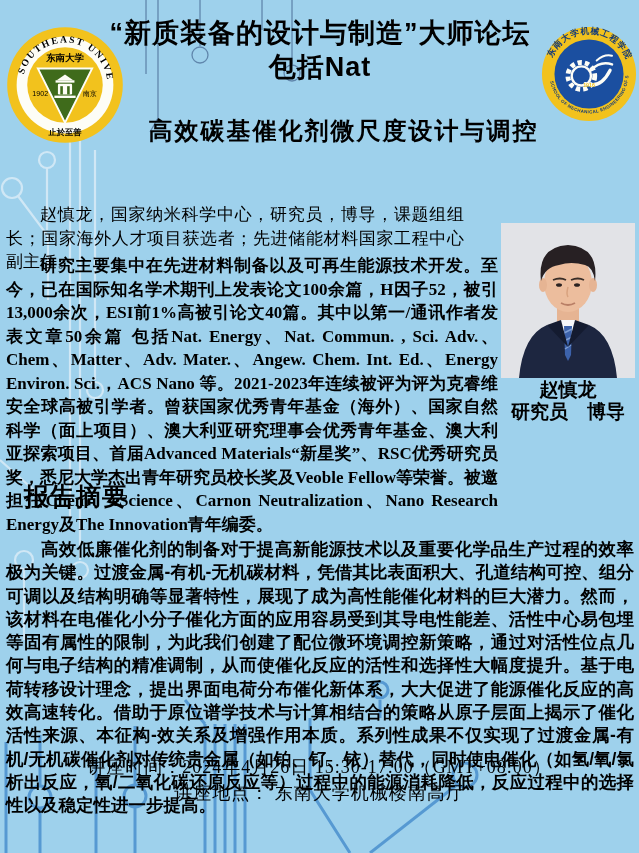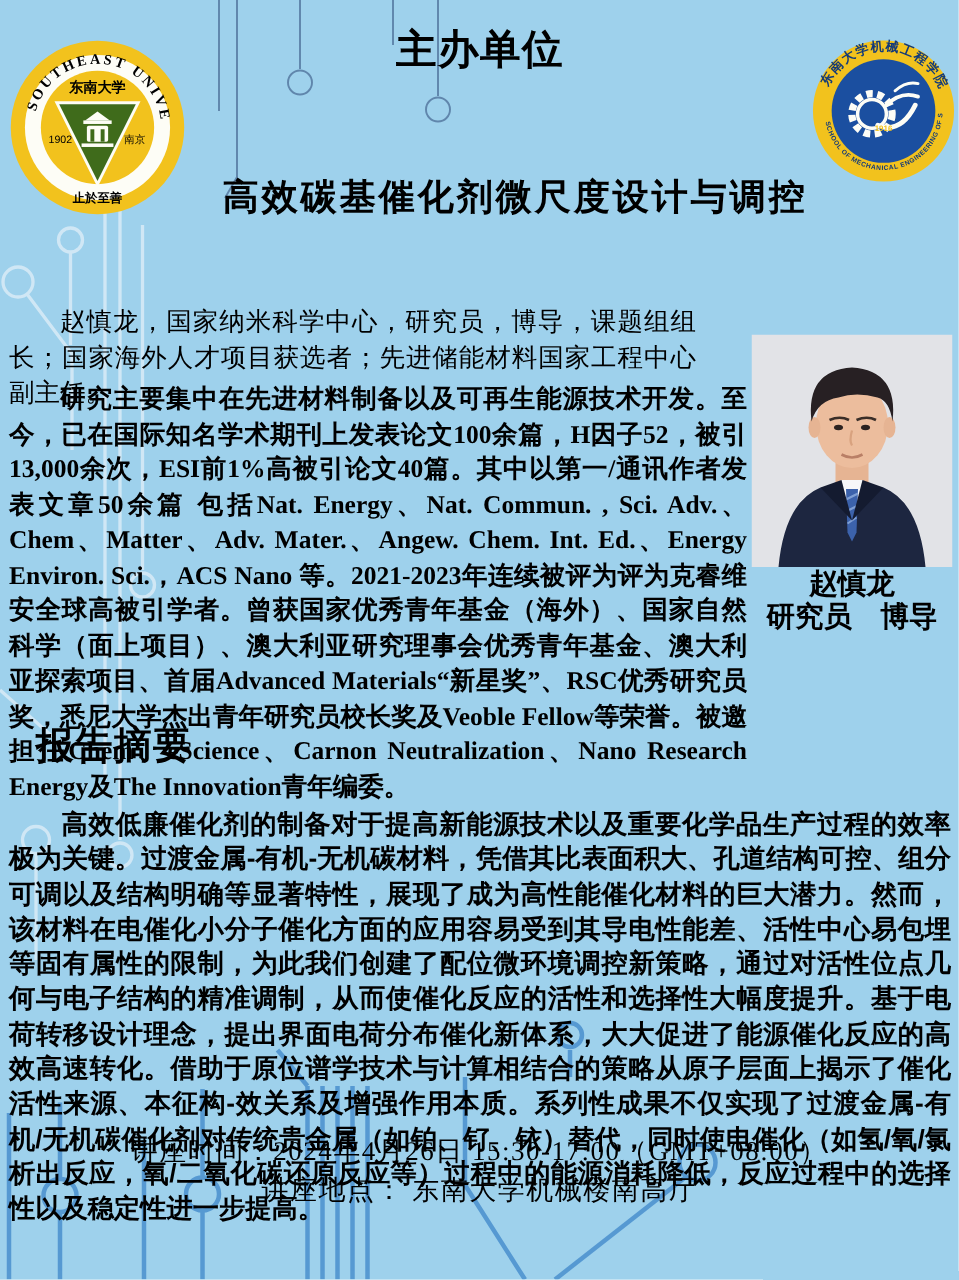--- a/index.html
+++ b/index.html
@@ -157,21 +157,22 @@
       <circle cx="42" cy="52" r="14" fill="none" stroke="#fdfdf6" stroke-width="5" stroke-dasharray="4.5 3.2"></circle>
       <circle cx="42" cy="52" r="10" fill="none" stroke="#fdfdf6" stroke-width="2.4"></circle>
       <path d="M46,60 q16,6 26,-14" fill="none" stroke="#fdfdf6" stroke-width="3.4" stroke-linecap="round"></path>
       <path d="M52,46 q10,-10 22,-6" fill="none" stroke="#fdfdf6" stroke-width="2.6" stroke-linecap="round"></path>
       <path d="M58,36 q8,-7 16,-5" fill="none" stroke="#fdfdf6" stroke-width="2" stroke-linecap="round"></path>
     </g>
     <text x="50" y="64" text-anchor="middle" font-size="5.5" fill="#f2c21d" font-weight="bold">1916</text>
   </svg>
 
   <div class="layer title-block">
-    <div>主办单位</div>
+    <div>“新质装备的设计与制造”大师论坛</div>
+    <div>包括Nat</div>
   </div>
   <div class="layer subtitle">高效碳基催化剂微尺度设计与调控</div>
 
   <p class="layer serif-body guest-p1">赵慎龙，国家纳米科学中心，研究员，博导，课题组组长；国家海外人才项目获选者；先进储能材料国家工程中心副主任。</p>
   <p class="layer serif-body guest-p2">研究主要集中在先进材料制备以及可再生能源技术开发。至今，已在国际知名学术期刊上发表论文100余篇，H因子52，被引13,000余次，ESI前1%高被引论文40篇。其中以第一/通讯作者发表文章50余篇 包括Nat. Energy、Nat. Commun. , Sci. Adv.、Chem、Matter、Adv. Mater.、Angew. Chem. Int. Ed.、Energy Environ. Sci.，ACS Nano 等。2021-2023年连续被评为评为克睿维安全球高被引学者。曾获国家优秀青年基金（海外）、国家自然科学（面上项目）、澳大利亚研究理事会优秀青年基金、澳大利亚探索项目、首届Advanced Materials“新星奖”、RSC优秀研究员奖，悉尼大学杰出青年研究员校长奖及Veoble Fellow等荣誉。被邀担任Chem、eScience、Carnon Neutralization、Nano Research Energy及The Innovation青年编委。</p>
 
   <svg class="layer photo" viewBox="0 0 134 155">
     <rect width="134" height="155" fill="#e2e3e7"></rect>
 
     <rect x="56" y="80" width="22" height="22" fill="#e6b493"></rect>

